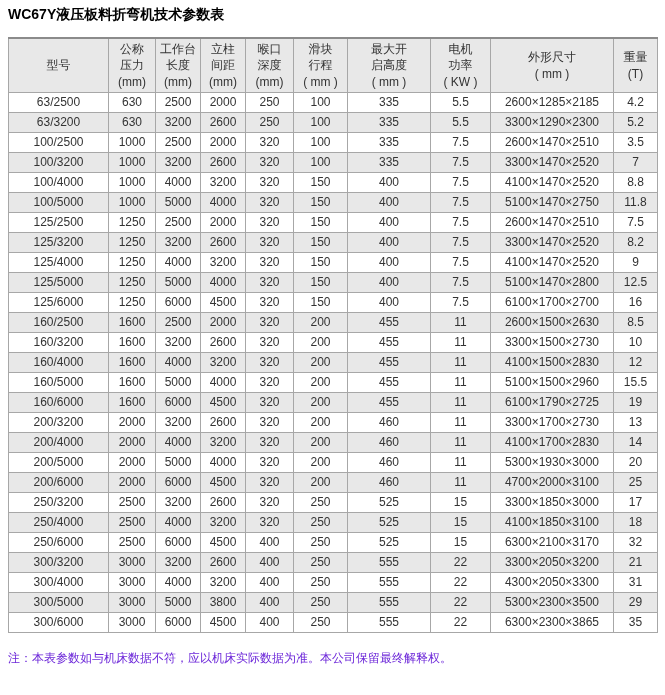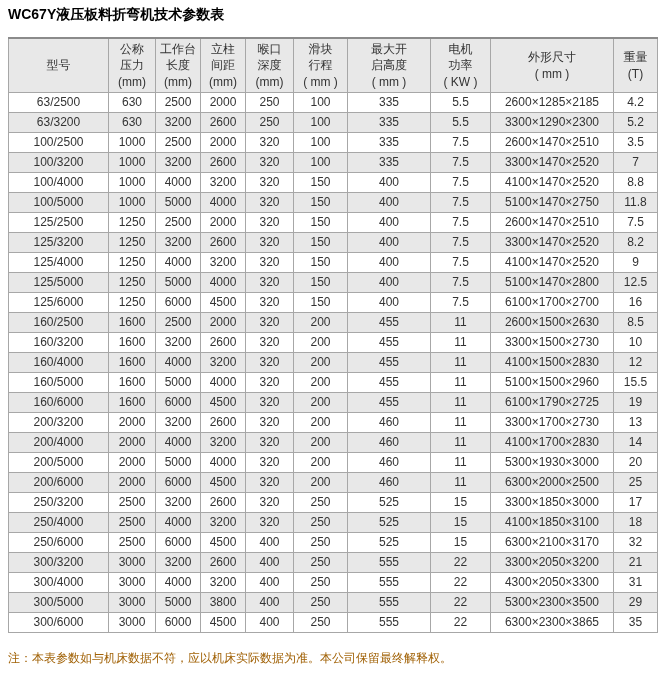--- a/index.html
+++ b/index.html
@@ -64,21 +64,21 @@
     line-height: 19px;
     color: #333333;
     background: #ffffff;
     white-space: nowrap;
   }
   table.spec tbody tr:nth-child(even) td {
     background: #e8e8e8;
   }
   .note {
     font-size: 12px;
-    color: #a16207;
+    color: #6d28d9;
     margin: 0;
     padding: 17px 0 0 8px;
   }
 </style>
 </head>
 <body>
 
 <div class="page">
 
   <h1 class="title">WC67Y液压板料折弯机技术参数表</h1>
@@ -357,21 +357,21 @@
         </tr>
         <tr>
           <td>200/6000</td>
           <td>2000</td>
           <td>6000</td>
           <td>4500</td>
           <td>320</td>
           <td>200</td>
           <td>460</td>
           <td>11</td>
-          <td>6300×2000×2500</td>
+          <td>4700×2000×3100</td>
           <td>25</td>
         </tr>
         <tr>
           <td>250/3200</td>
           <td>2500</td>
           <td>3200</td>
           <td>2600</td>
           <td>320</td>
           <td>250</td>
           <td>525</td>

